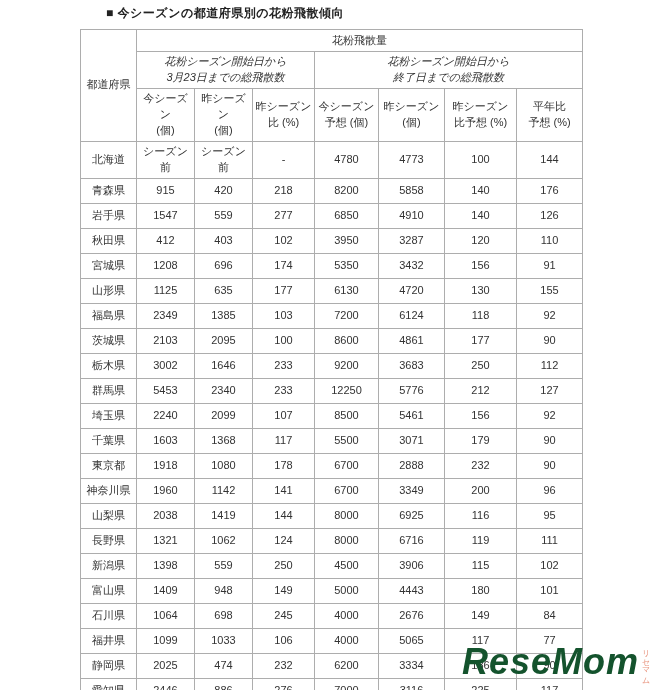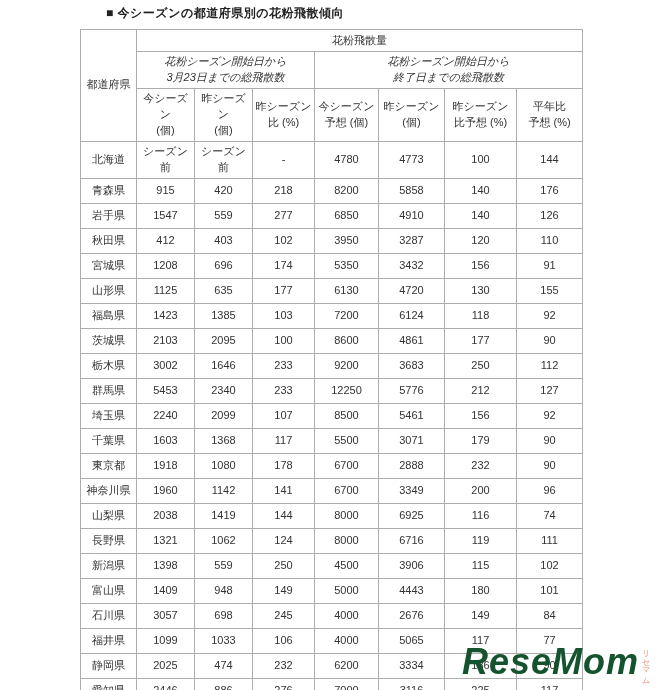--- a/index.html
+++ b/index.html
@@ -165,21 +165,21 @@
         <td>1125</td>
         <td>635</td>
         <td>177</td>
         <td>6130</td>
         <td>4720</td>
         <td>130</td>
         <td>155</td>
       </tr>
       <tr>
         <th>福島県</th>
-        <td>1423</td>
+        <td>2349</td>
         <td>1385</td>
         <td>103</td>
         <td>7200</td>
         <td>6124</td>
         <td>118</td>
         <td>92</td>
       </tr>
       <tr>
         <th>茨城県</th>
         <td>2103</td>
@@ -251,21 +251,21 @@
         <td>96</td>
       </tr>
       <tr>
         <th>山梨県</th>
         <td>2038</td>
         <td>1419</td>
         <td>144</td>
         <td>8000</td>
         <td>6925</td>
         <td>116</td>
-        <td>74</td>
+        <td>95</td>
       </tr>
       <tr>
         <th>長野県</th>
         <td>1321</td>
         <td>1062</td>
         <td>124</td>
         <td>8000</td>
         <td>6716</td>
         <td>119</td>
         <td>111</td>
@@ -285,21 +285,21 @@
         <td>1409</td>
         <td>948</td>
         <td>149</td>
         <td>5000</td>
         <td>4443</td>
         <td>180</td>
         <td>101</td>
       </tr>
       <tr>
         <th>石川県</th>
-        <td>3057</td>
+        <td>1064</td>
         <td>698</td>
         <td>245</td>
         <td>4000</td>
         <td>2676</td>
         <td>149</td>
         <td>84</td>
       </tr>
       <tr>
         <th>福井県</th>
         <td>1099</td>

